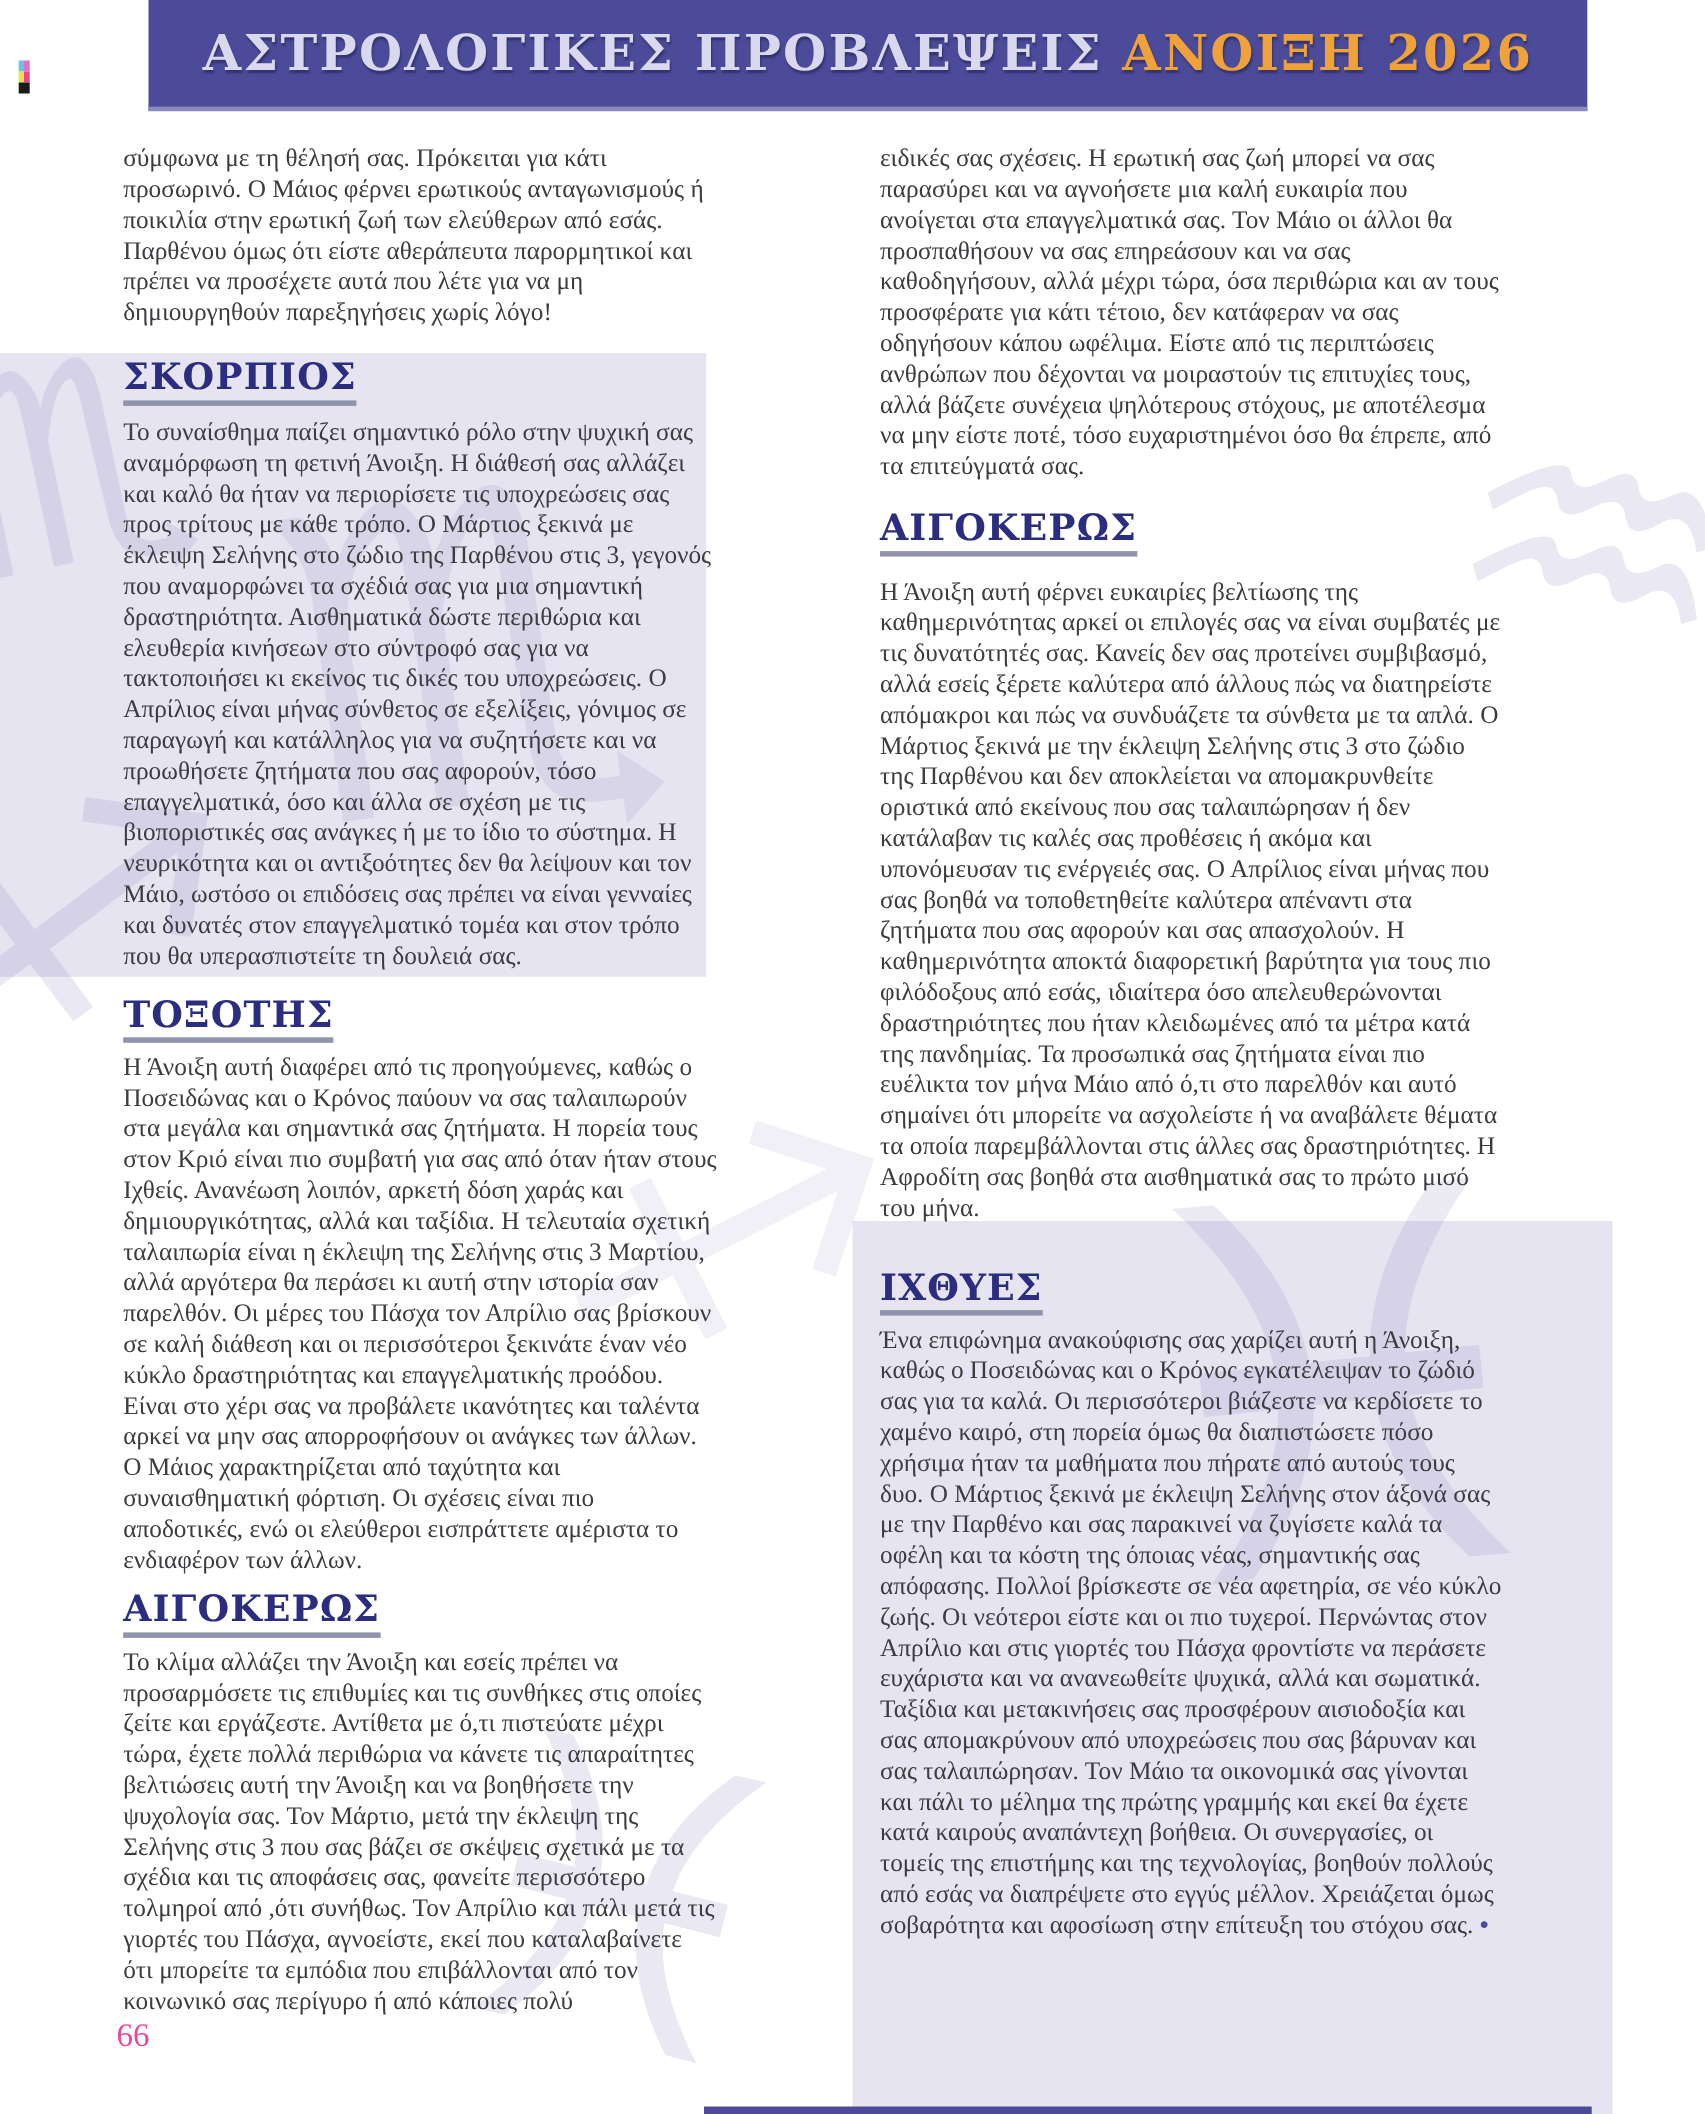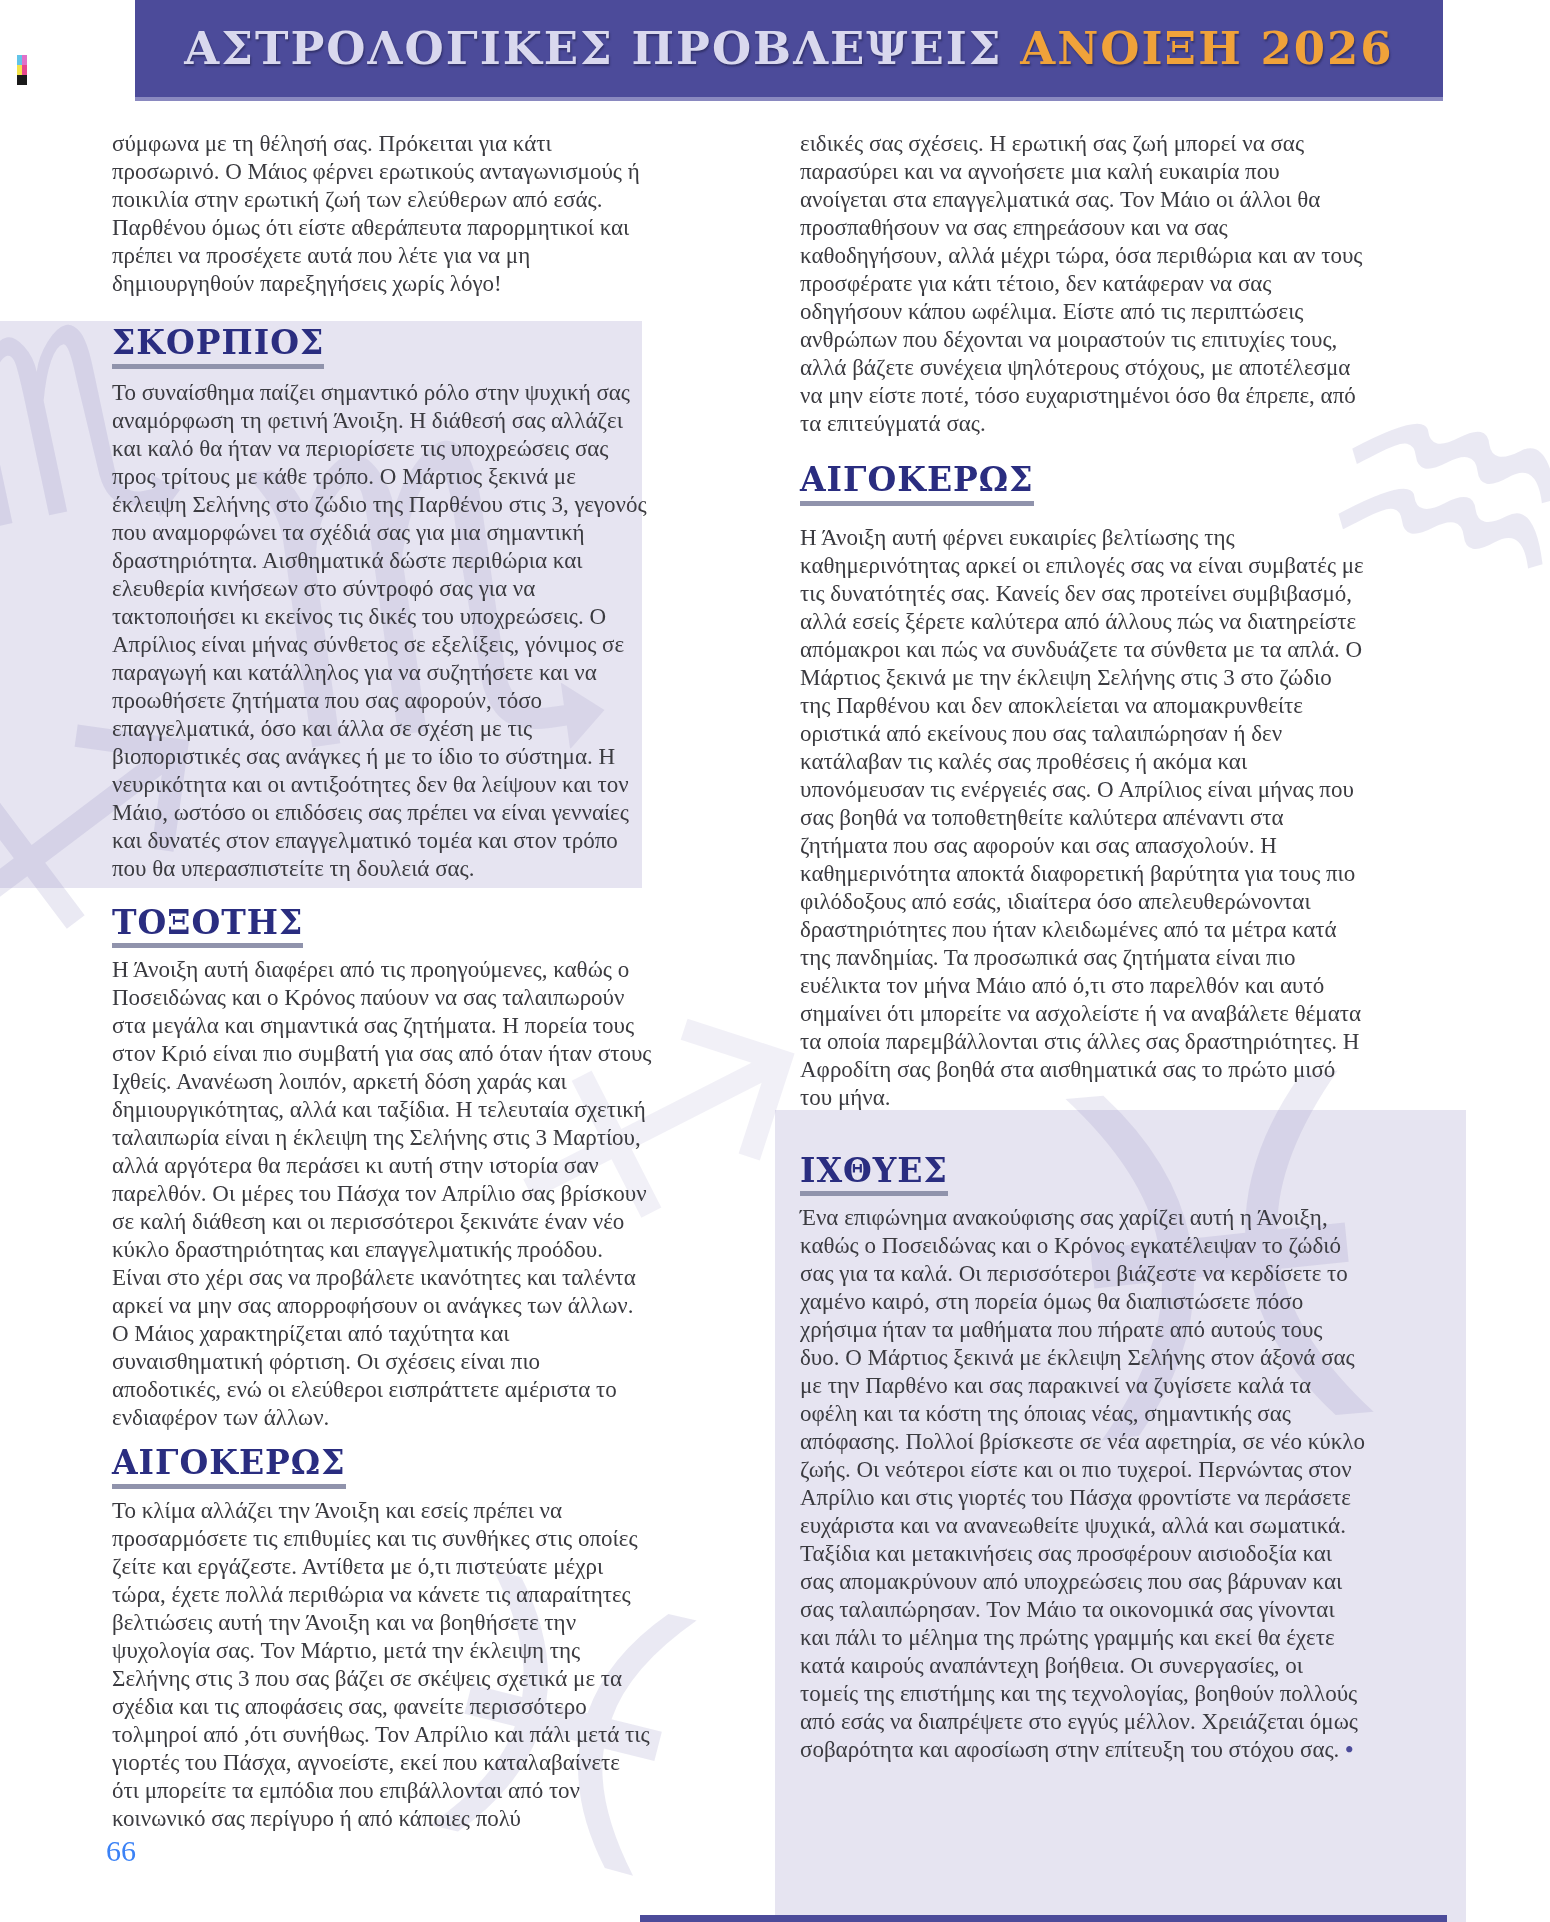--- a/index.html
+++ b/index.html
@@ -81,21 +81,21 @@
   #sec-sagittarius .section-body{margin-top:8px;}
   #sec-capricorn .section-heading{margin-top:14px;}
   #sec-capricorn .section-body{margin-top:8px;}
   #sec-aquarius .section-heading{margin-top:25px;}
   #sec-aquarius .section-body{margin-top:18px;}
   #sec-pisces .section-heading{margin-top:42px;}
   #sec-pisces .section-body{margin-top:8px;}
   .end-dot{color:#4c4b9a;font-weight:bold;margin-left:6px;}
   .page-number{
     position:absolute;left:106px;top:1834px;z-index:2;
-    font-size:30px;color:#3b82f6;
+    font-size:30px;color:#ec4899;
     font-family:"Liberation Serif", serif;
   }
   .bottom-bar{
     position:absolute;left:640px;top:1915px;width:807px;height:7px;
     background:#4c4b9a;z-index:4;
   }
 </style>
 </head>
 <body>
 

